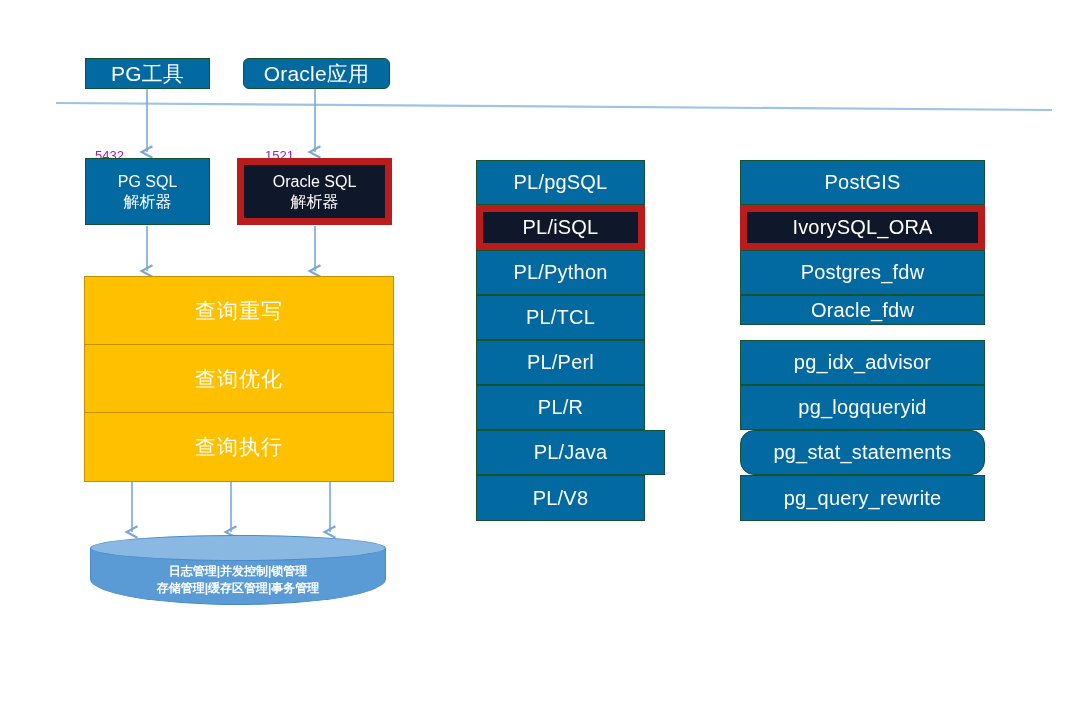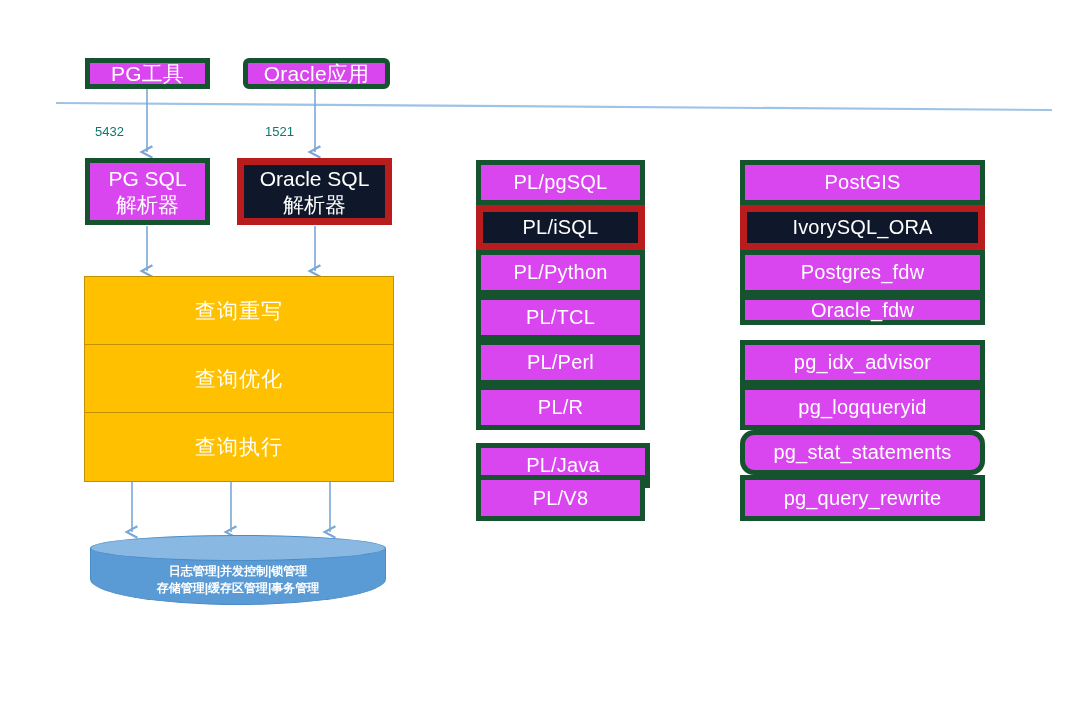--- a/index.html
+++ b/index.html
@@ -27,58 +27,59 @@
     position: absolute;
     box-sizing: border-box;
     display: flex;
     align-items: center;
     justify-content: center;
     text-align: center;
     color: #ffffff;
     line-height: 1.22;
   }
   .blue {
-    background: #d946ef;
-    border: 5px solid #14532d;
+    background: #0369a1;
+    border: 1px solid #14532d;
   }
   .green {
     background: #0f172a;
     border: 7px solid #b91c1c;
   }
   .orange {
     background: #ffc000;
     border: 1px solid #bf9000;
   }
 
   
   .client-box {
     font-size: 21px;
     letter-spacing: 0.2px;
   }
 
   
   .parser-box {
-    font-size: 21px;
+    font-size: 16px;
     flex-direction: column;
     justify-content: center;
   }
   .parser-box .l1, .parser-box .l2 { display: block; }
 
   
   .engine-box {
     font-size: 21px;
     letter-spacing: 1px;
   }
 
   
   .port-label {
     position: absolute;
     font-size: 13px;
-    color: #0f766e;
+    color: #a21caf;
     font-family: "Liberation Sans", sans-serif;
+    margin-top: 24px;
   }
 
   
   .col-row {
     position: absolute;
     box-sizing: border-box;
     display: flex;
     align-items: center;
     justify-content: center;
     color: #ffffff;
@@ -195,21 +196,21 @@
     </div>
     <div class="col-row blue" style="left:476px;top:295px;width:169px;height:45px;">
       <span>PL/TCL</span>
     </div>
     <div class="col-row blue" style="left:476px;top:340px;width:169px;height:45px;">
       <span>PL/Perl</span>
     </div>
     <div class="col-row blue" style="left:476px;top:385px;width:169px;height:45px;">
       <span>PL/R</span>
     </div>
-    <div class="col-row blue" style="left:476px;top:443px;width:174px;height:45px;">
+    <div class="col-row blue" style="left:476px;top:430px;width:189px;height:45px;">
       <span>PL/Java</span>
     </div>
     <div class="col-row blue" style="left:476px;top:475px;width:169px;height:46px;text-align:right;">
       <span>PL/V8</span>
     </div>
   </div>
 
   <div>
     <div class="col-row blue" style="left:740px;top:160px;width:245px;height:45px;">
       <span>PostGIS</span>

